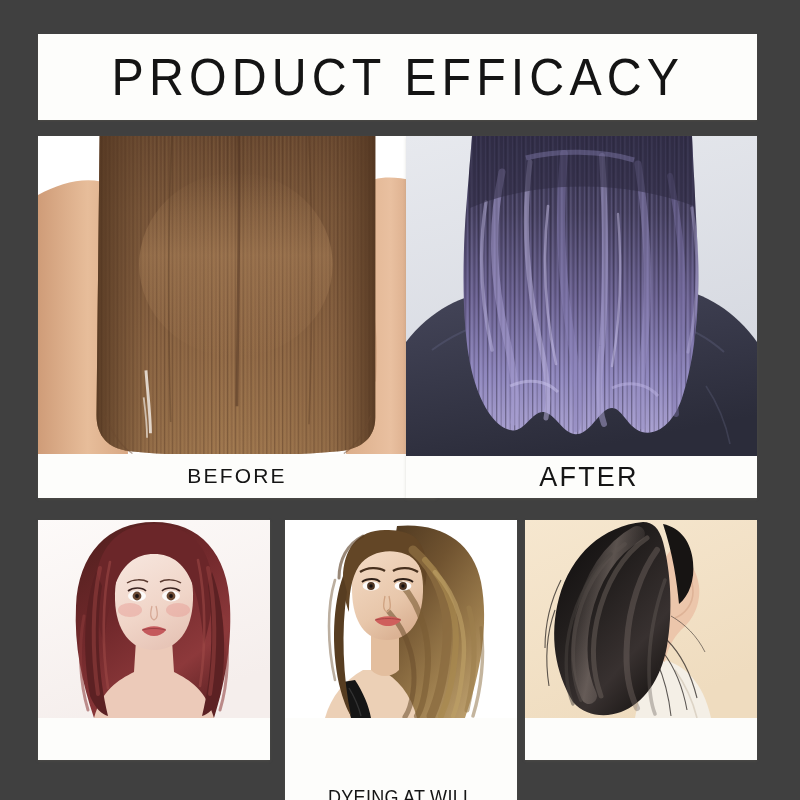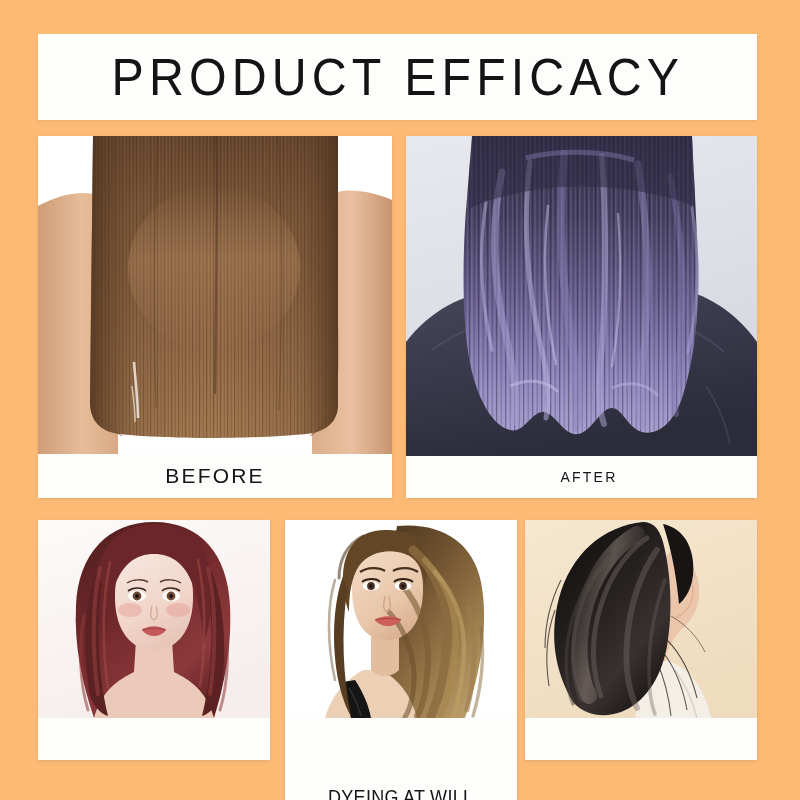--- a/index.html
+++ b/index.html
@@ -1,21 +1,21 @@
 <!DOCTYPE html>
 <html><head>
 <meta charset="utf-8">
 <style>
   html,body{margin:0;padding:0;}
   body{
     width:800px;height:800px;overflow:hidden;
     background:#e8e5da;
     font-family:"Liberation Sans","DejaVu Sans",sans-serif;
   }
-  .page{position:relative;width:800px;height:800px;background:#fdba74;}
+  .page{position:relative;width:800px;height:800px;background:#404040;}
 
   
   .title-banner{
     position:absolute;left:38px;top:34px;width:719px;height:86px;
     background:#fdfdfb;
     display:flex;align-items:center;justify-content:center;
     box-shadow:0 1px 2px rgba(120,115,95,.18);
   }
   .title-text{
     font-family:"Liberation Sans","DejaVu Sans",sans-serif;
@@ -29,27 +29,27 @@
   .card .photo{position:absolute;left:0;top:0;width:100%;overflow:hidden;}
   .card .photo svg{display:block;width:100%;height:100%;}
   .caption{
     position:absolute;left:0;right:0;bottom:0;
     display:flex;align-items:center;justify-content:center;
     background:#fdfdfb;color:#151515;
   }
   .caption span{white-space:nowrap;}
 
   
-  #card-before{left:38px;top:136px;width:354px;height:362px;}
+  #card-before{left:38px;top:136px;width:354px;height:362px;padding-left:44px;}
   #card-before .photo{height:318px;}
   #card-before .caption{height:44px;font-size:21px;letter-spacing:2.2px;}
 
   #card-after{left:406px;top:136px;width:351px;height:362px;}
   #card-after .photo{height:320px;}
-  #card-after .caption{height:42px;font-size:14px;letter-spacing:2.2px;padding-left:15px;}
+  #card-after .caption{height:42px;font-size:27px;letter-spacing:2.2px;padding-left:15px;}
 
   
   #card-quickly{left:38px;top:520px;width:232px;height:240px;}
   #card-quickly .photo{height:198px;}
   #card-dyeing{left:285px;top:520px;width:232px;height:298px;}
   #card-dyeing .photo{height:198px;}
   #card-soft{left:525px;top:520px;width:232px;height:240px;}
   #card-soft .photo{height:198px;}
   .card-bottom .caption{height:42px;}
   .card-bottom .caption span{

